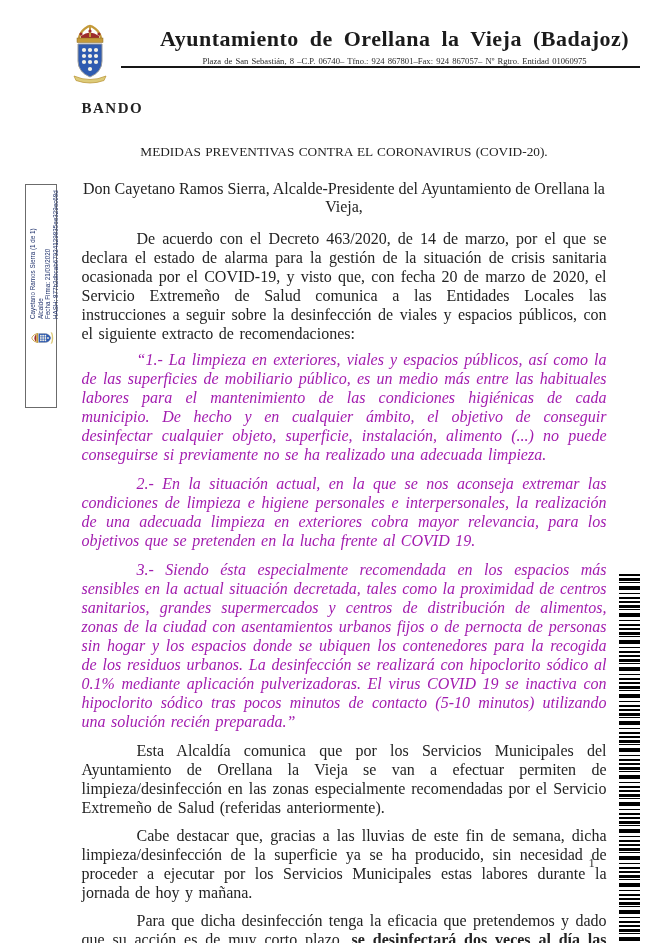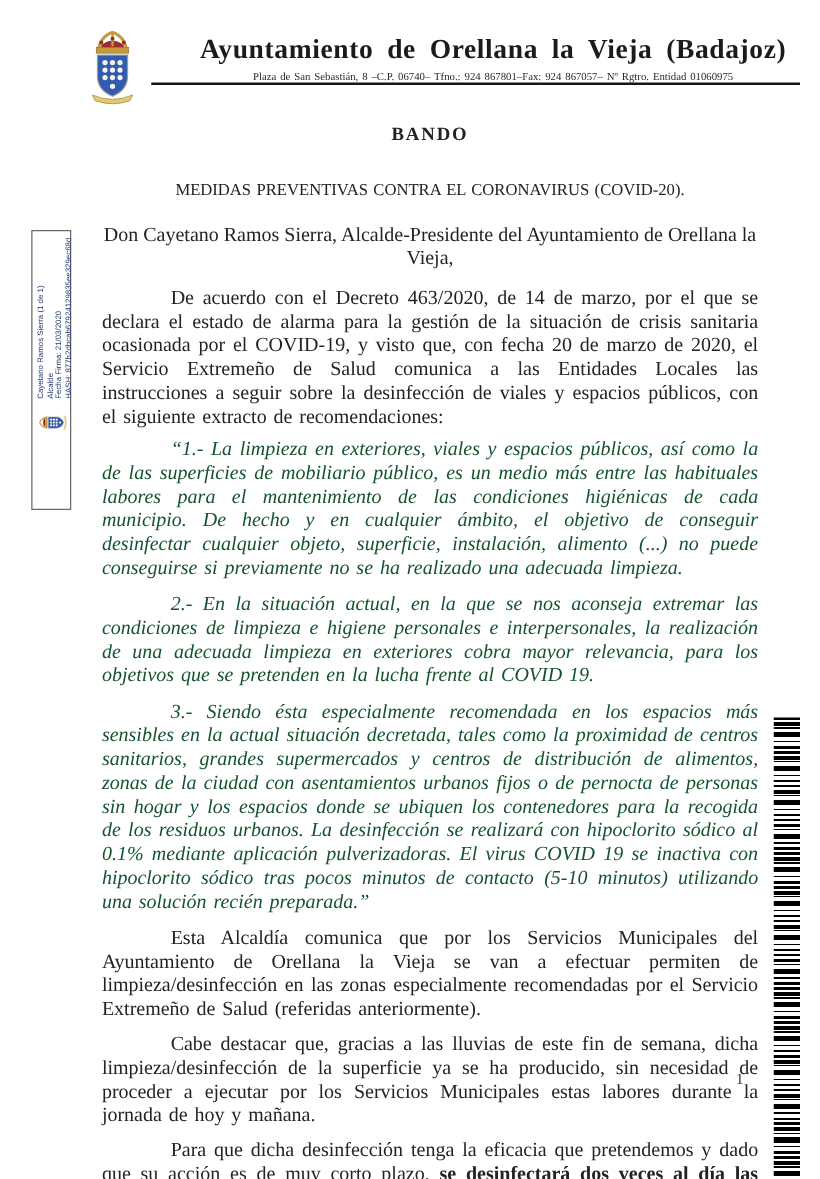--- a/index.html
+++ b/index.html
@@ -51,29 +51,29 @@
   }
   .validation-text {
     position: absolute; left: 634px; top: 925px; width: 367px;
     transform: rotate(-90deg); transform-origin: 0 0;
     font-family: "Liberation Sans", sans-serif;
     font-size: 6.4px; line-height: 9px; color: #33415f; white-space: nowrap;
   }
 
   
   .content { position: absolute; left: 65px; top: 78px; width: 525px; }
-  .doc-heading { text-align: center; font-weight: bold; font-size: 15px; letter-spacing: 1.5px; margin: 6px 0 27px; }
+  .doc-heading { text-align: left; font-weight: bold; font-size: 15px; letter-spacing: 1.5px; margin: 6px 0 27px; }
   .doc-subject { text-align: center; font-size: 13.3px; margin-bottom: 20px; word-spacing: 1px; }
   .doc-intro   { text-align: center; font-size: 16px; margin-bottom: 13px; }
   .doc-proclaim{ text-align: center; font-weight: bold; font-size: 13.6px; letter-spacing: .5px; margin-bottom: 13px; }
   .para {
     font-size: 16px; line-height: 19px; text-align: justify;
     text-indent: 55px; margin-bottom: 7px; word-spacing: 1.5px;
   }
-  .para.quote { font-style: italic; margin-bottom: 10px; color: #14532d; font-family: Liberation Serif, serif; }
+  .para.quote { font-style: italic; margin-bottom: 10px; color: #a21caf; font-family: Liberation Serif, serif; }
   .b-u { font-weight: bold; text-decoration: underline; }
   .doc-footer {
     position: absolute; left: 65px; top: 803px; width: 525px;
     text-align: center; font-size: 13.3px; letter-spacing: .5px; color: #2b2b2b;
   }
   .page-number { position: absolute; left: 572px; top: 840px; font-size: 12.5px; color: #333; }
 </style>
 </head>
 <body>
 

